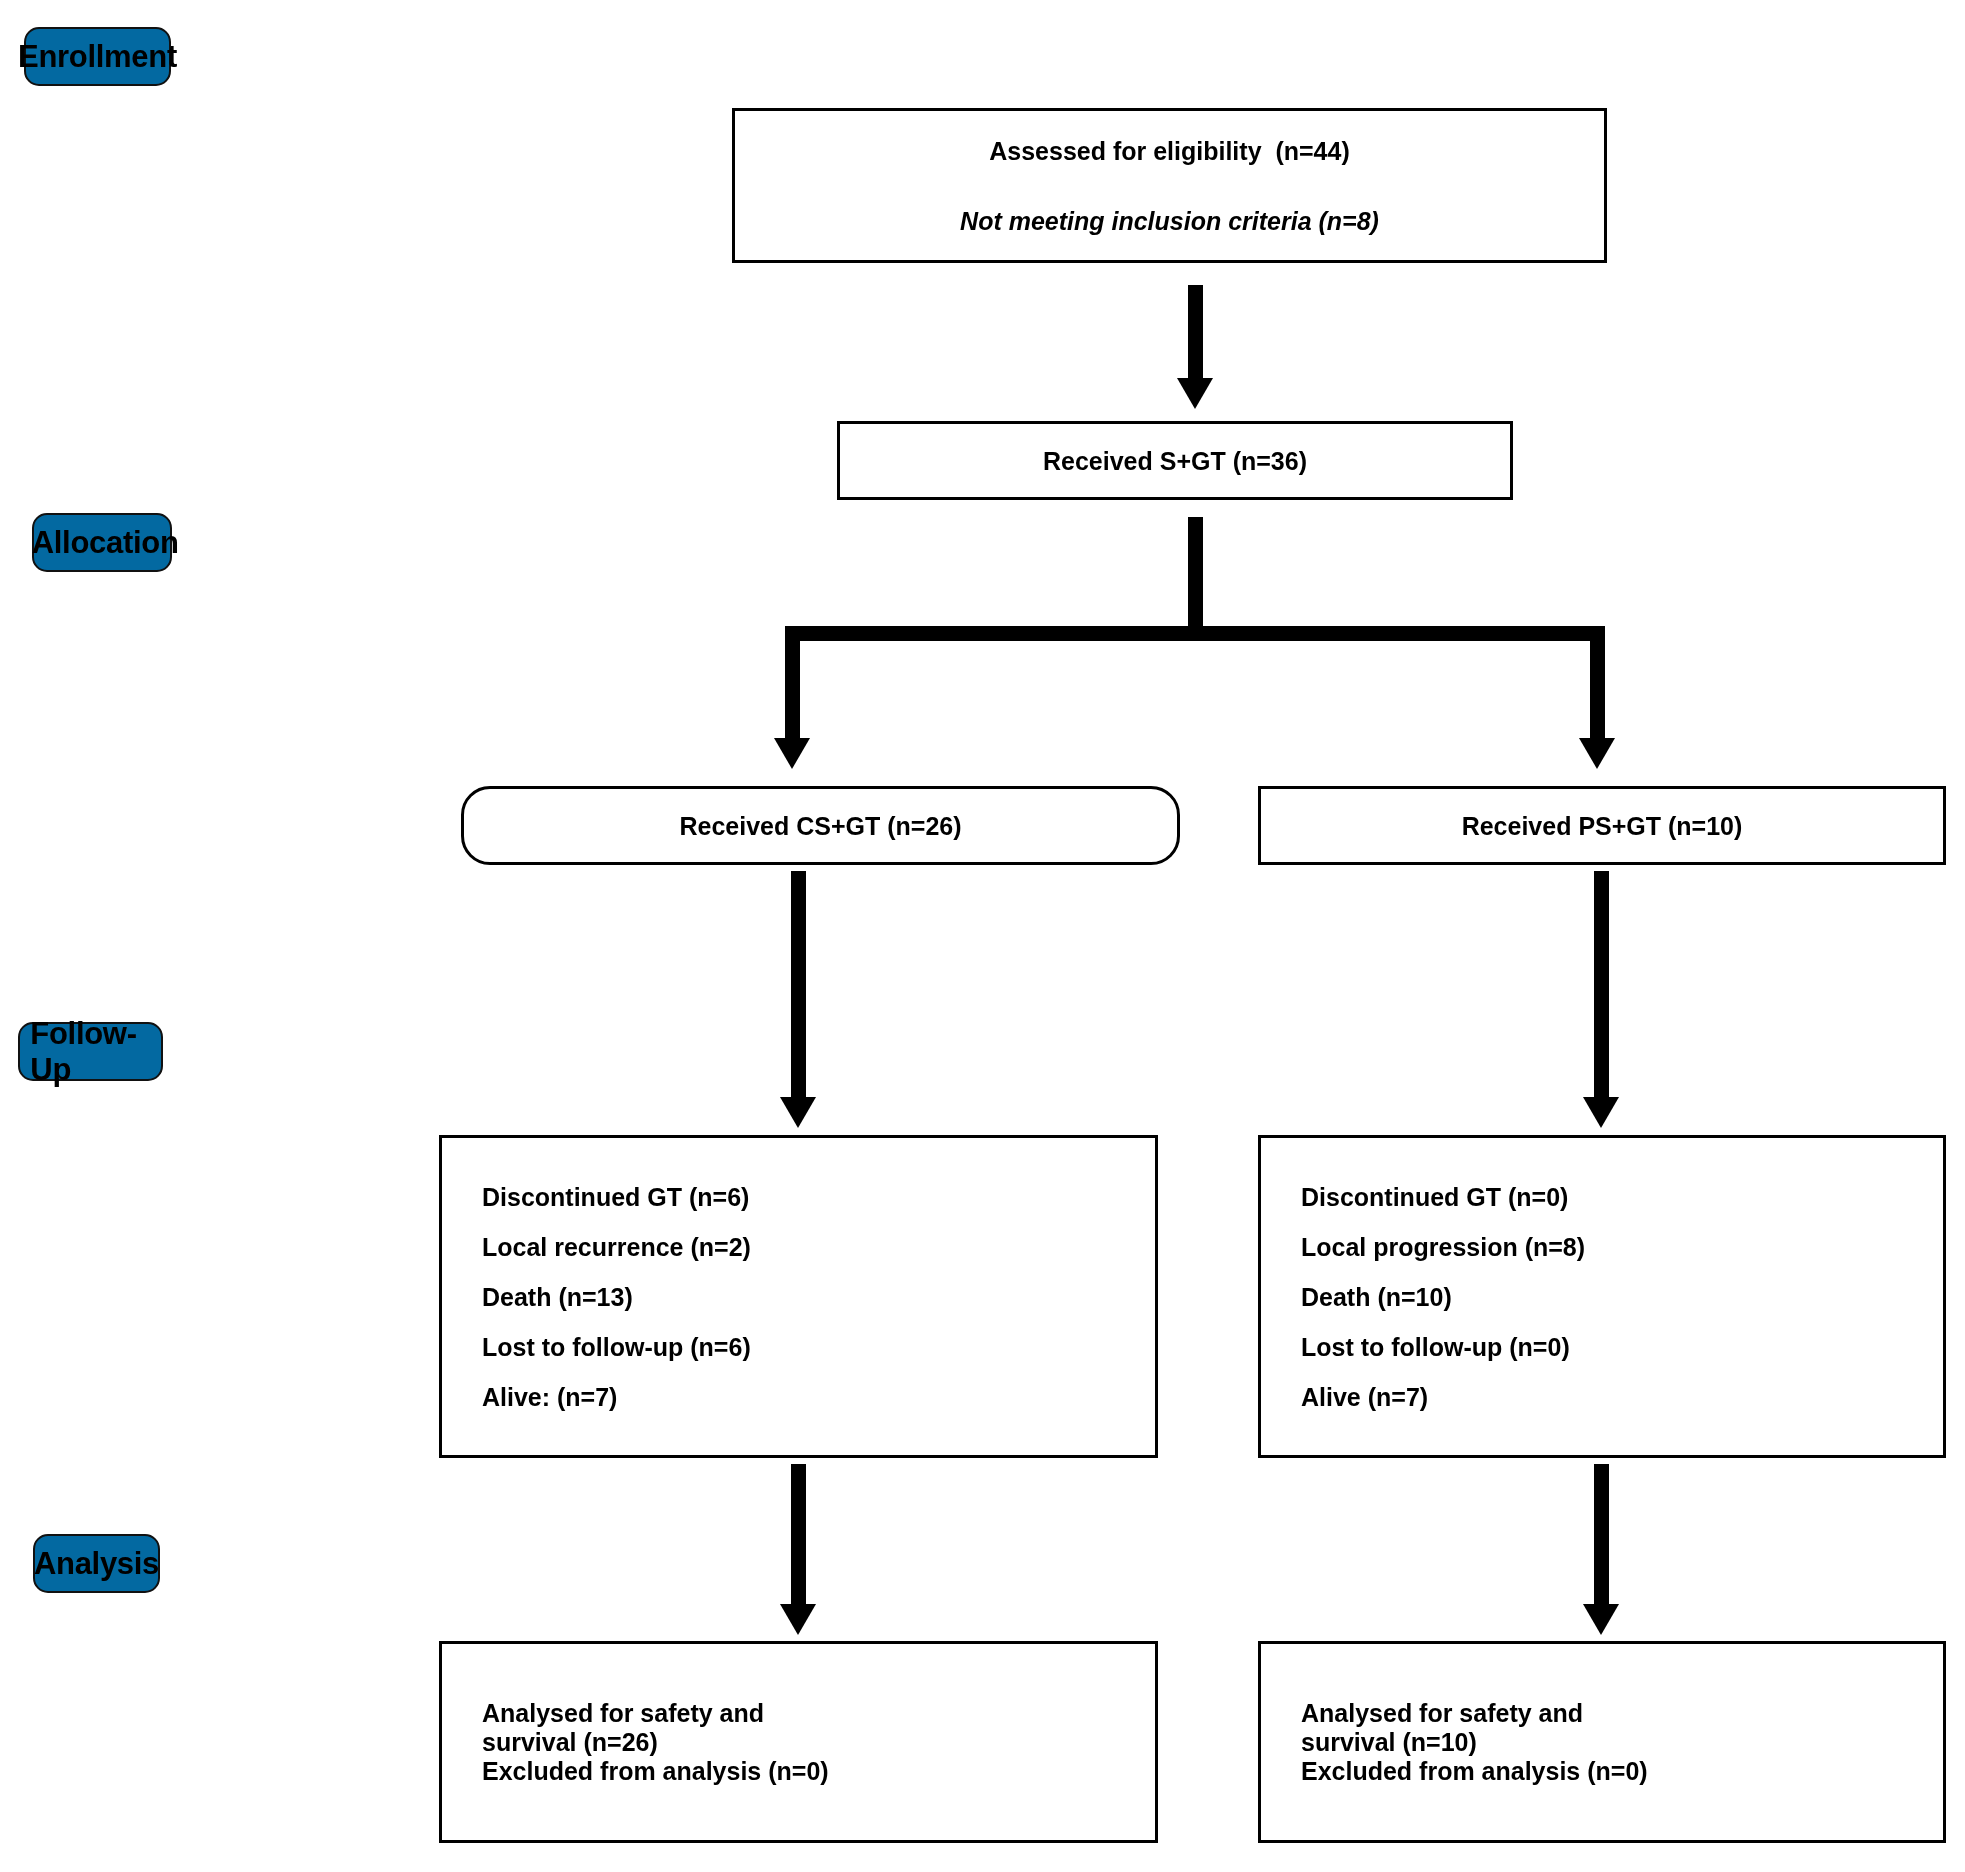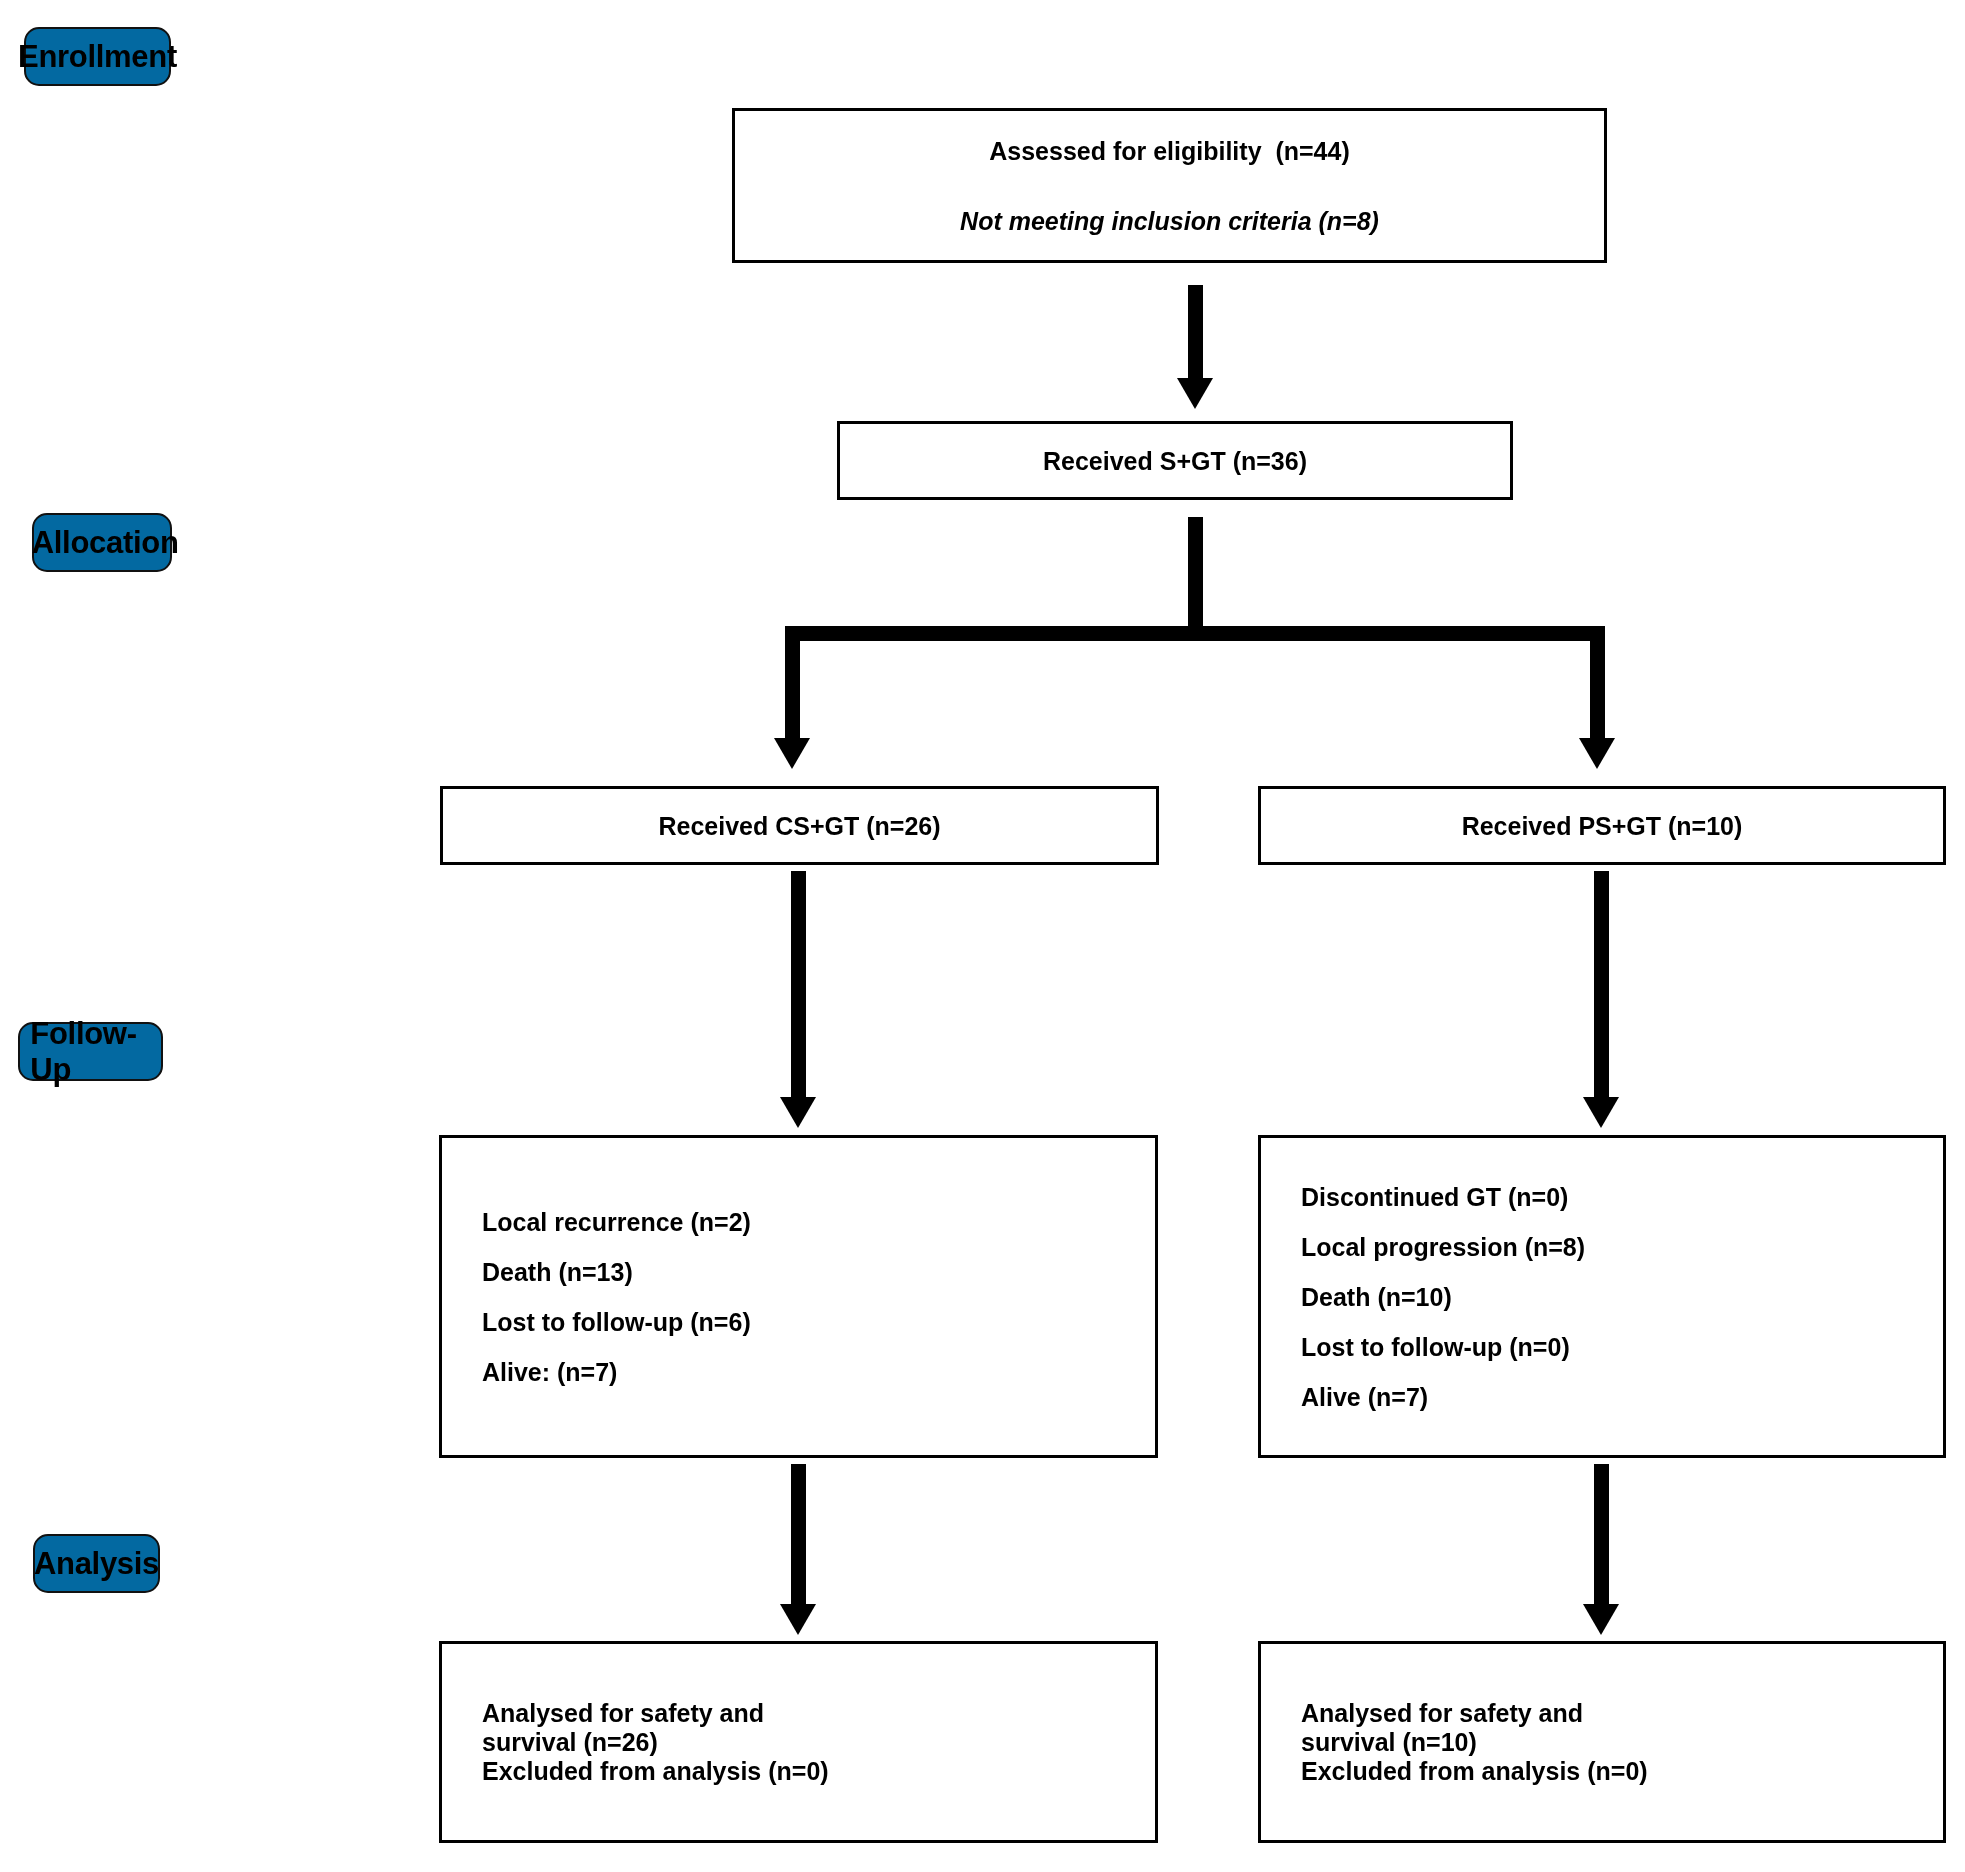--- a/index.html
+++ b/index.html
@@ -127,35 +127,36 @@
     <div class="line">Received S+GT (n=36)</div>
   </div>
 
   <div class="v-line" style="left:1188px; top:517px; width:15px; height:117px;"></div>
   <div class="h-line" style="left:785px; top:626px; width:820px; height:15px;"></div>
   <div class="v-line" style="left:785px; top:626px; width:15px; height:113px;"></div>
   <div class="arrow-head" style="left:774px; top:738px;"></div>
   <div class="v-line" style="left:1590px; top:626px; width:15px; height:113px;"></div>
   <div class="arrow-head" style="left:1579px; top:738px;"></div>
 
-  <div class="flow-box centered" style="left:440px; top:786px; width:719px; height:79px;">
+  <div class="flow-box centered" style="left:461px; top:786px; width:719px; height:79px;border-radius:29px;">
     <div class="line">Received CS+GT (n=26)</div>
   </div>
 
   <div class="flow-box centered" style="left:1258px; top:786px; width:688px; height:79px;">
     <div class="line">Received PS+GT (n=10)</div>
   </div>
 
   <div class="v-line" style="left:791px; top:871px; width:15px; height:228px;"></div>
   <div class="arrow-head" style="left:780px; top:1097px;"></div>
 
   <div class="v-line" style="left:1594px; top:871px; width:15px; height:228px;"></div>
   <div class="arrow-head" style="left:1583px; top:1097px;"></div>
 
   <div class="flow-box left-aligned list" style="left:439px; top:1135px; width:719px; height:323px;">
+    <div class="line">Discontinued GT (n=6)</div>
     <div class="line">Local recurrence (n=2)</div>
     <div class="line">Death (n=13)</div>
     <div class="line">Lost to follow-up (n=6)</div>
     <div class="line">Alive: (n=7)</div>
   </div>
 
   <div class="flow-box left-aligned list" style="left:1258px; top:1135px; width:688px; height:323px;">
     <div class="line">Discontinued GT (n=0)</div>
     <div class="line">Local progression (n=8)</div>
     <div class="line">Death (n=10)</div>

